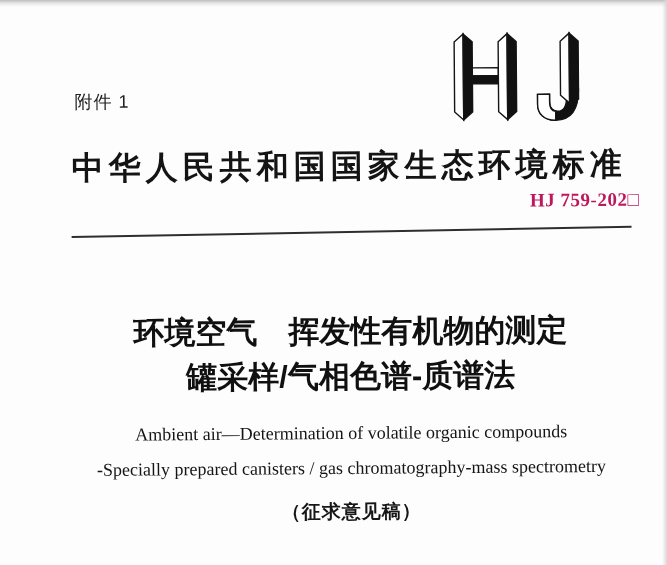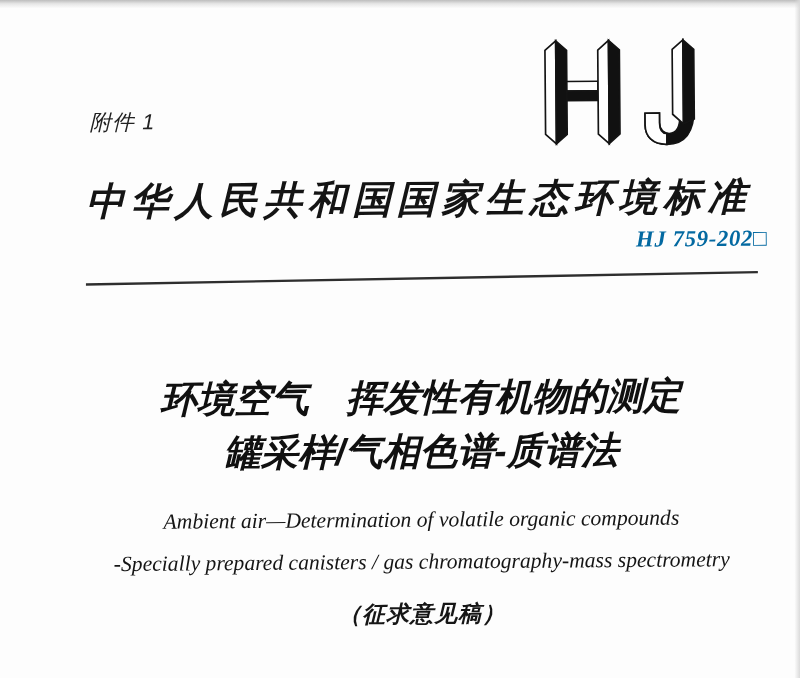--- a/index.html
+++ b/index.html
@@ -3,21 +3,21 @@
 <meta charset="utf-8">
 <style>
   html,body{margin:0;padding:0;}
   body{
     width:667px;height:565px;overflow:hidden;
     background:#ffffff;
     font-family:"Liberation Sans","DejaVu Sans",sans-serif;
   }
   .page{
     position:relative;width:667px;height:565px;
-    background:#fdfdfd;color:#1c1c1c;font-style:italic;
+    background:#fdfdfd;color:#1c1c1c;
   }
   .scan-top{
     position:absolute;left:0;top:0;width:100%;height:7px;
     background:linear-gradient(#bdbdbd 0%,#e6e6e6 45%,rgba(255,255,255,0) 100%);
     pointer-events:none;
   }
   .scan-right{
     position:absolute;right:0;top:0;bottom:0;width:5px;
     background:linear-gradient(to left,#d8d8d8,rgba(255,255,255,0));
     pointer-events:none;
@@ -35,21 +35,21 @@
     position:absolute;left:454px;top:32px;width:140px;height:92px;
   }
   .org-heading{
     position:absolute;left:30px;top:145px;width:640px;
     text-align:center;white-space:nowrap;
     font-family:"Liberation Serif","DejaVu Serif",serif;
     font-weight:bold;font-size:32px;letter-spacing:5px;color:#141414;
   }
   .stdno-block{
     position:absolute;right:27px;top:190px;text-align:right;
-    font-family:"Liberation Serif","DejaVu Sans",serif;color:#0369a1;
+    font-family:"Liberation Serif","DejaVu Sans",serif;color:#be185d;
   }
   .stdno{font-size:19px;font-weight:600;line-height:24px;letter-spacing:0.5px;}
   .replaces{font-size:15.5px;font-weight:500;line-height:22px;}
   .rule{
     position:absolute;left:72px;top:234px;width:560px;height:2px;
     background:#2e2e2e;transform:rotate(-0.6deg);transform-origin:left center;
   }
   .title-cn{
     position:absolute;left:30px;width:640px;text-align:center;
     font-weight:bold;font-size:31px;color:#101010;white-space:nowrap;

